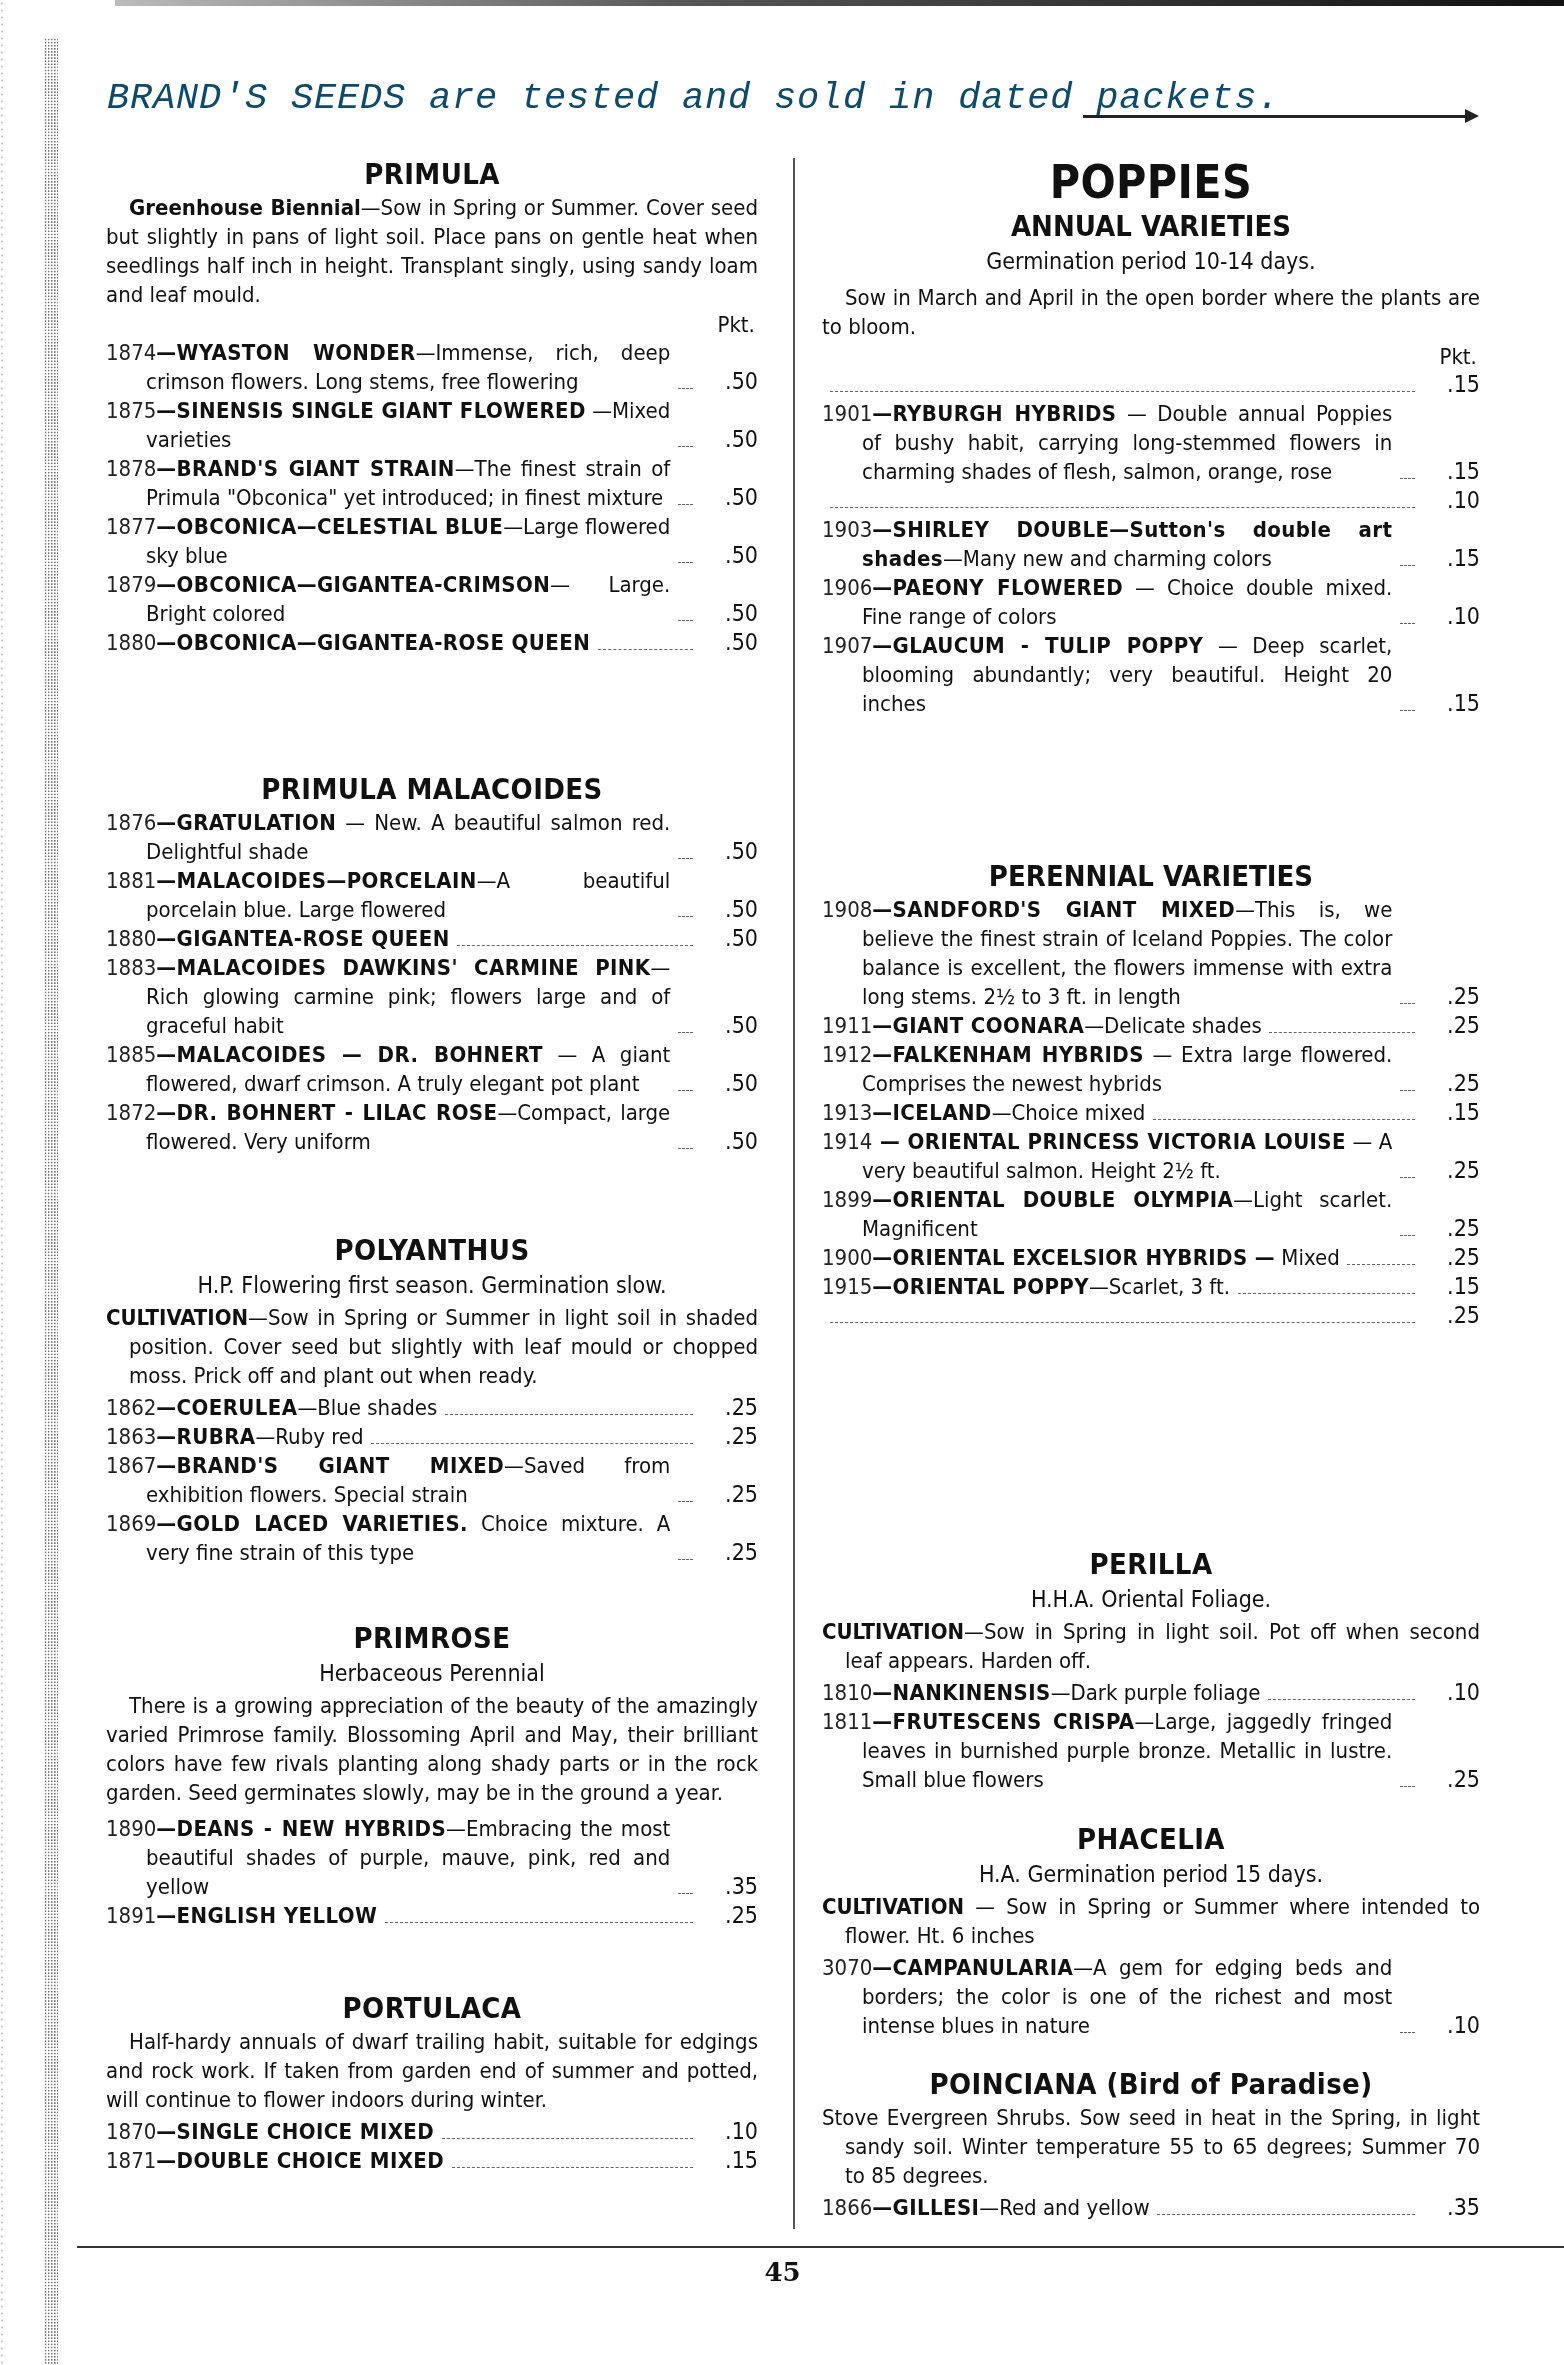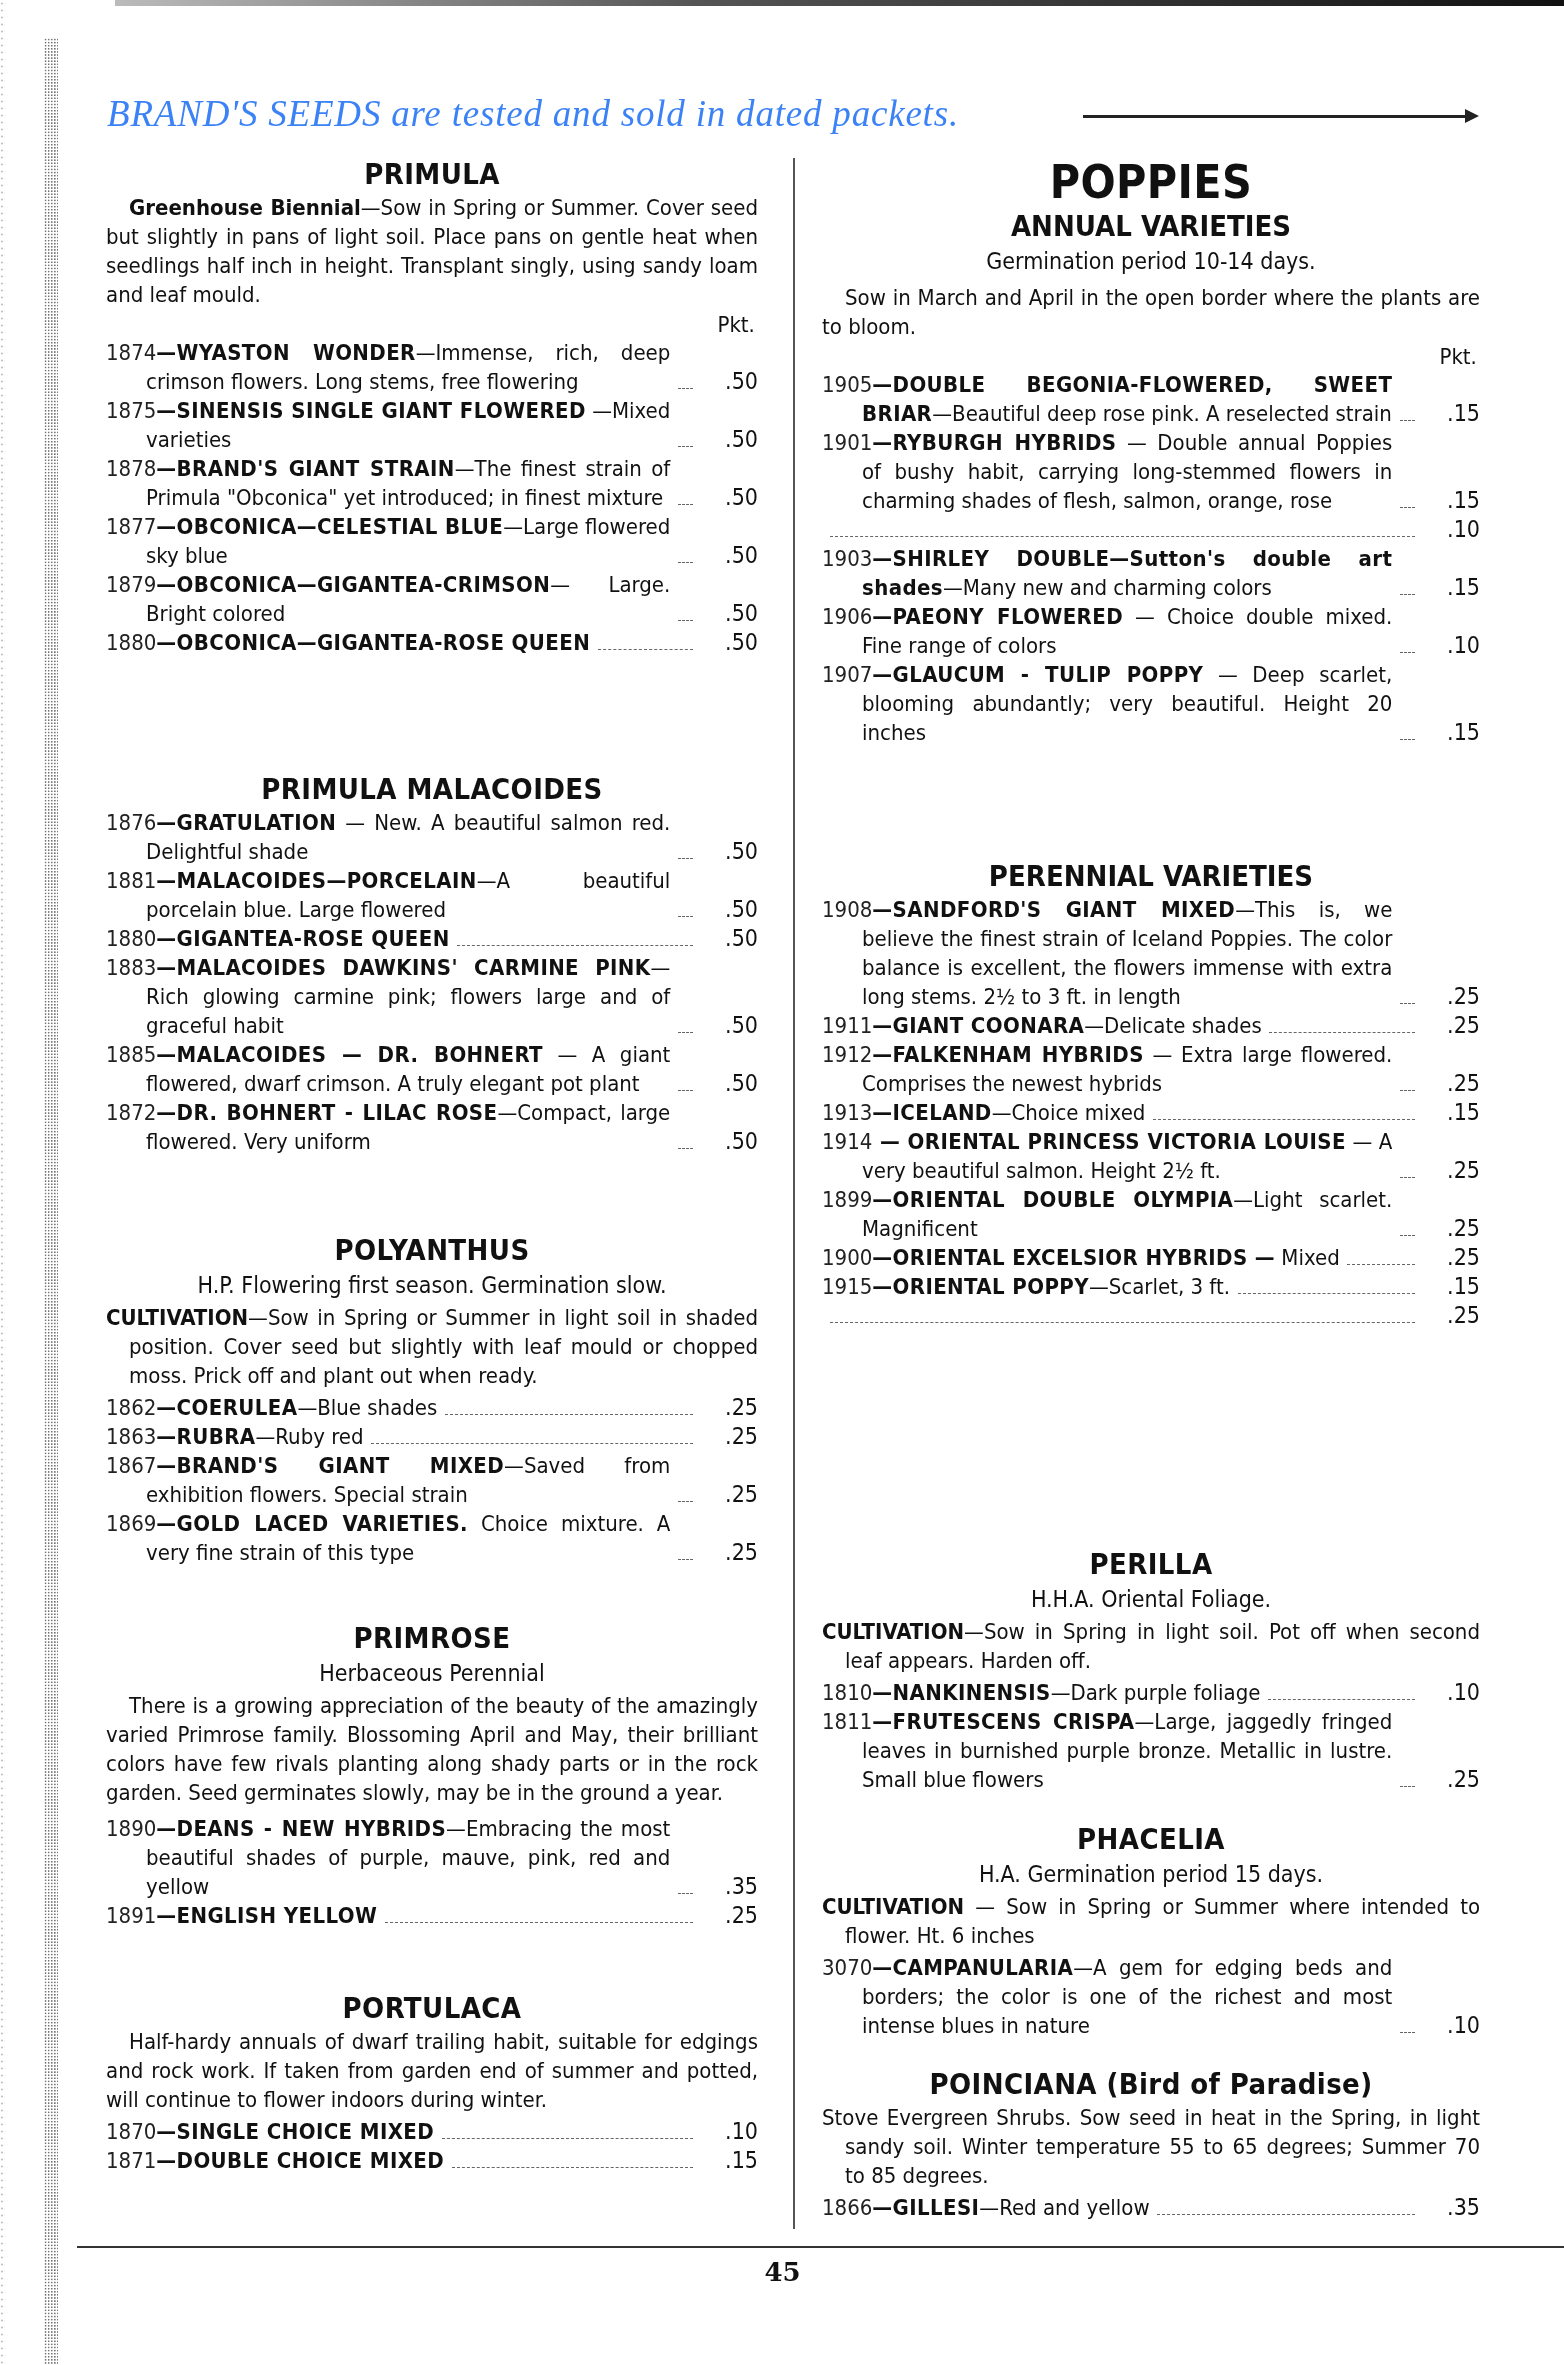--- a/index.html
+++ b/index.html
@@ -10,23 +10,23 @@
   }
   .top-shadow { position: absolute; left: 115px; top: 0; width: 1450px; height: 6.1px;
     background: linear-gradient(to right, #bbb 0%, #555 40%, #111 100%); }
   .binding { position: absolute; left: 44px; top: 38px; width: 14px; height: 2327px;
     background-image: radial-gradient(#444 0.6px, transparent 0.9px);
     background-size: 3.1px 3.1px; opacity: 0.75; }
   .binding2 { position: absolute; left: 0; top: 0; width: 4.6px; height: 2366px;
     background-image: radial-gradient(#777 0.5px, transparent 0.8px);
     background-size: 3.8px 7px; opacity: 0.5; }
 
-  .tagline { position: absolute; left: 107px; top: 92px; width: 951px;
-    font-family: Liberation Serif, serif; font-style: italic;
-    font-size: 37px; letter-spacing: 0.8px; color: #3b82f6; white-space: nowrap; }
+  .tagline { position: absolute; left: 107px; top: 77px; width: 951px;
+    font-family: Liberation Mono, monospace; font-style: italic;
+    font-size: 37px; letter-spacing: 0.8px; color: #0c4a6e; white-space: nowrap; }
   .arrow { position: absolute; left: 1083px; top: 107px; width: 396px; height: 18.4px; }
   .arrow .shaft { position: absolute; left: 0; right: 10.7px; top: 7.7px; height: 3.1px; background: #222; }
   .arrow .head { position: absolute; right: 0; top: 1.5px; width: 0; height: 0;
     border-left: 14px solid #222; border-top: 7.7px solid transparent; border-bottom: 7.7px solid transparent; }
 
   .divider { position: absolute; left: 793px; top: 158px; width: 1.5px; height: 2071px; background: #555; }
   .bottom-rule { position: absolute; left: 77px; top: 2246px; width: 1488px; height: 2.3px; background: #333; }
   .page-number { position: absolute; left: 752px; top: 2257px; width: 61px; text-align: center;
     font-family: "DejaVu Serif", "Liberation Serif", serif; font-weight: bold; font-size: 26px; }
 
@@ -206,21 +206,20 @@
 </section>
 
 <section class="block right" style="top:156px">
   <h1 class="h1 big">POPPIES</h1>
   <h2 class="h2">ANNUAL VARIETIES</h2>
   <p class="sub">Germination period 10-14 days.</p>
   <p class="para ind" style="margin-top:7.7px">Sow in March and April in the open border where the plants are to bloom.</p>
   <p class="pkt">Pkt.</p>
   <div class="items">
       <div class="entry">
-        <div class="txt" style="flex: 0 1 auto;"><span class="num">1905</span><span class="name">—</span><span class="name">DOUBLE BEGONIA-FLOWERED, SWEET BRIAR</span><span>—Beautiful deep rose pink. A reselected strain</span></div>
         <span class="lead"></span>
         <div class="price">.15</div>
       </div>
       <div class="entry">
         <div class="txt" style="flex: 0 1 auto;"><span class="num">1901</span><span class="name">—</span><span class="name">RYBURGH HYBRIDS</span><span> — Double annual Poppies of bushy habit, carrying long-stemmed flowers in charming shades of flesh, salmon, orange, rose</span></div>
         <span class="lead"></span>
         <div class="price">.15</div>
       </div>
       <div class="entry">
         <span class="lead"></span>

